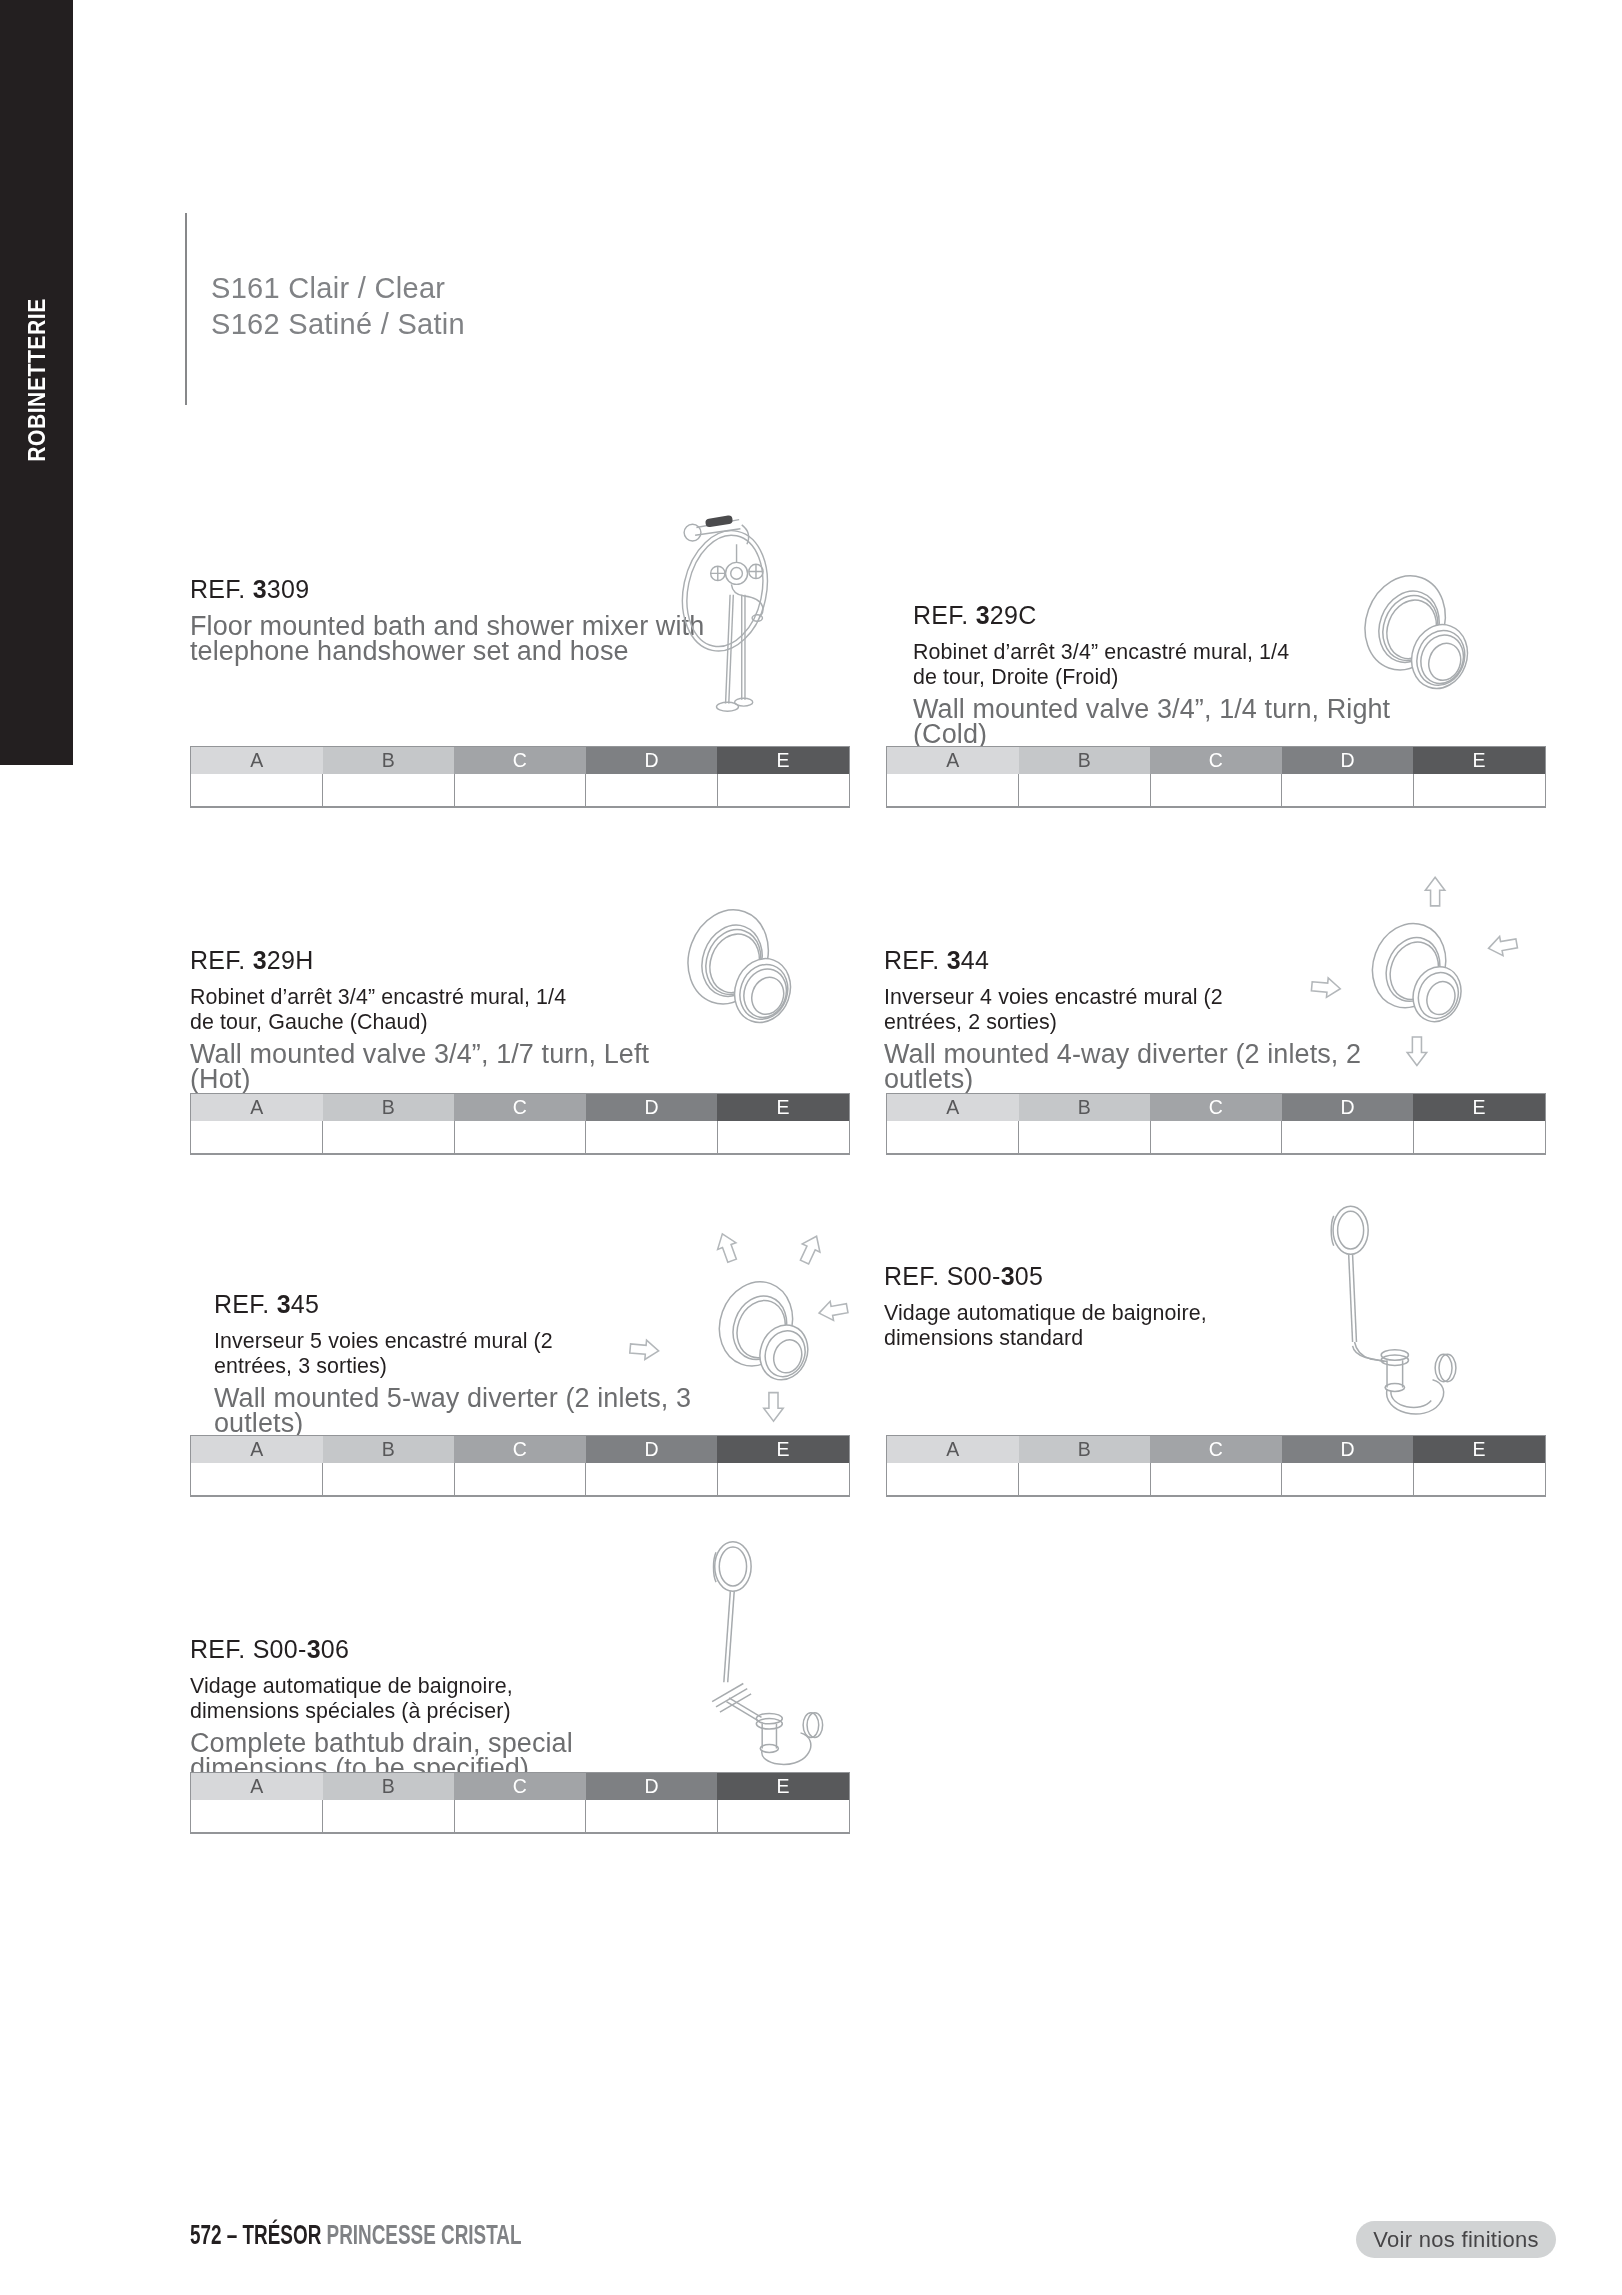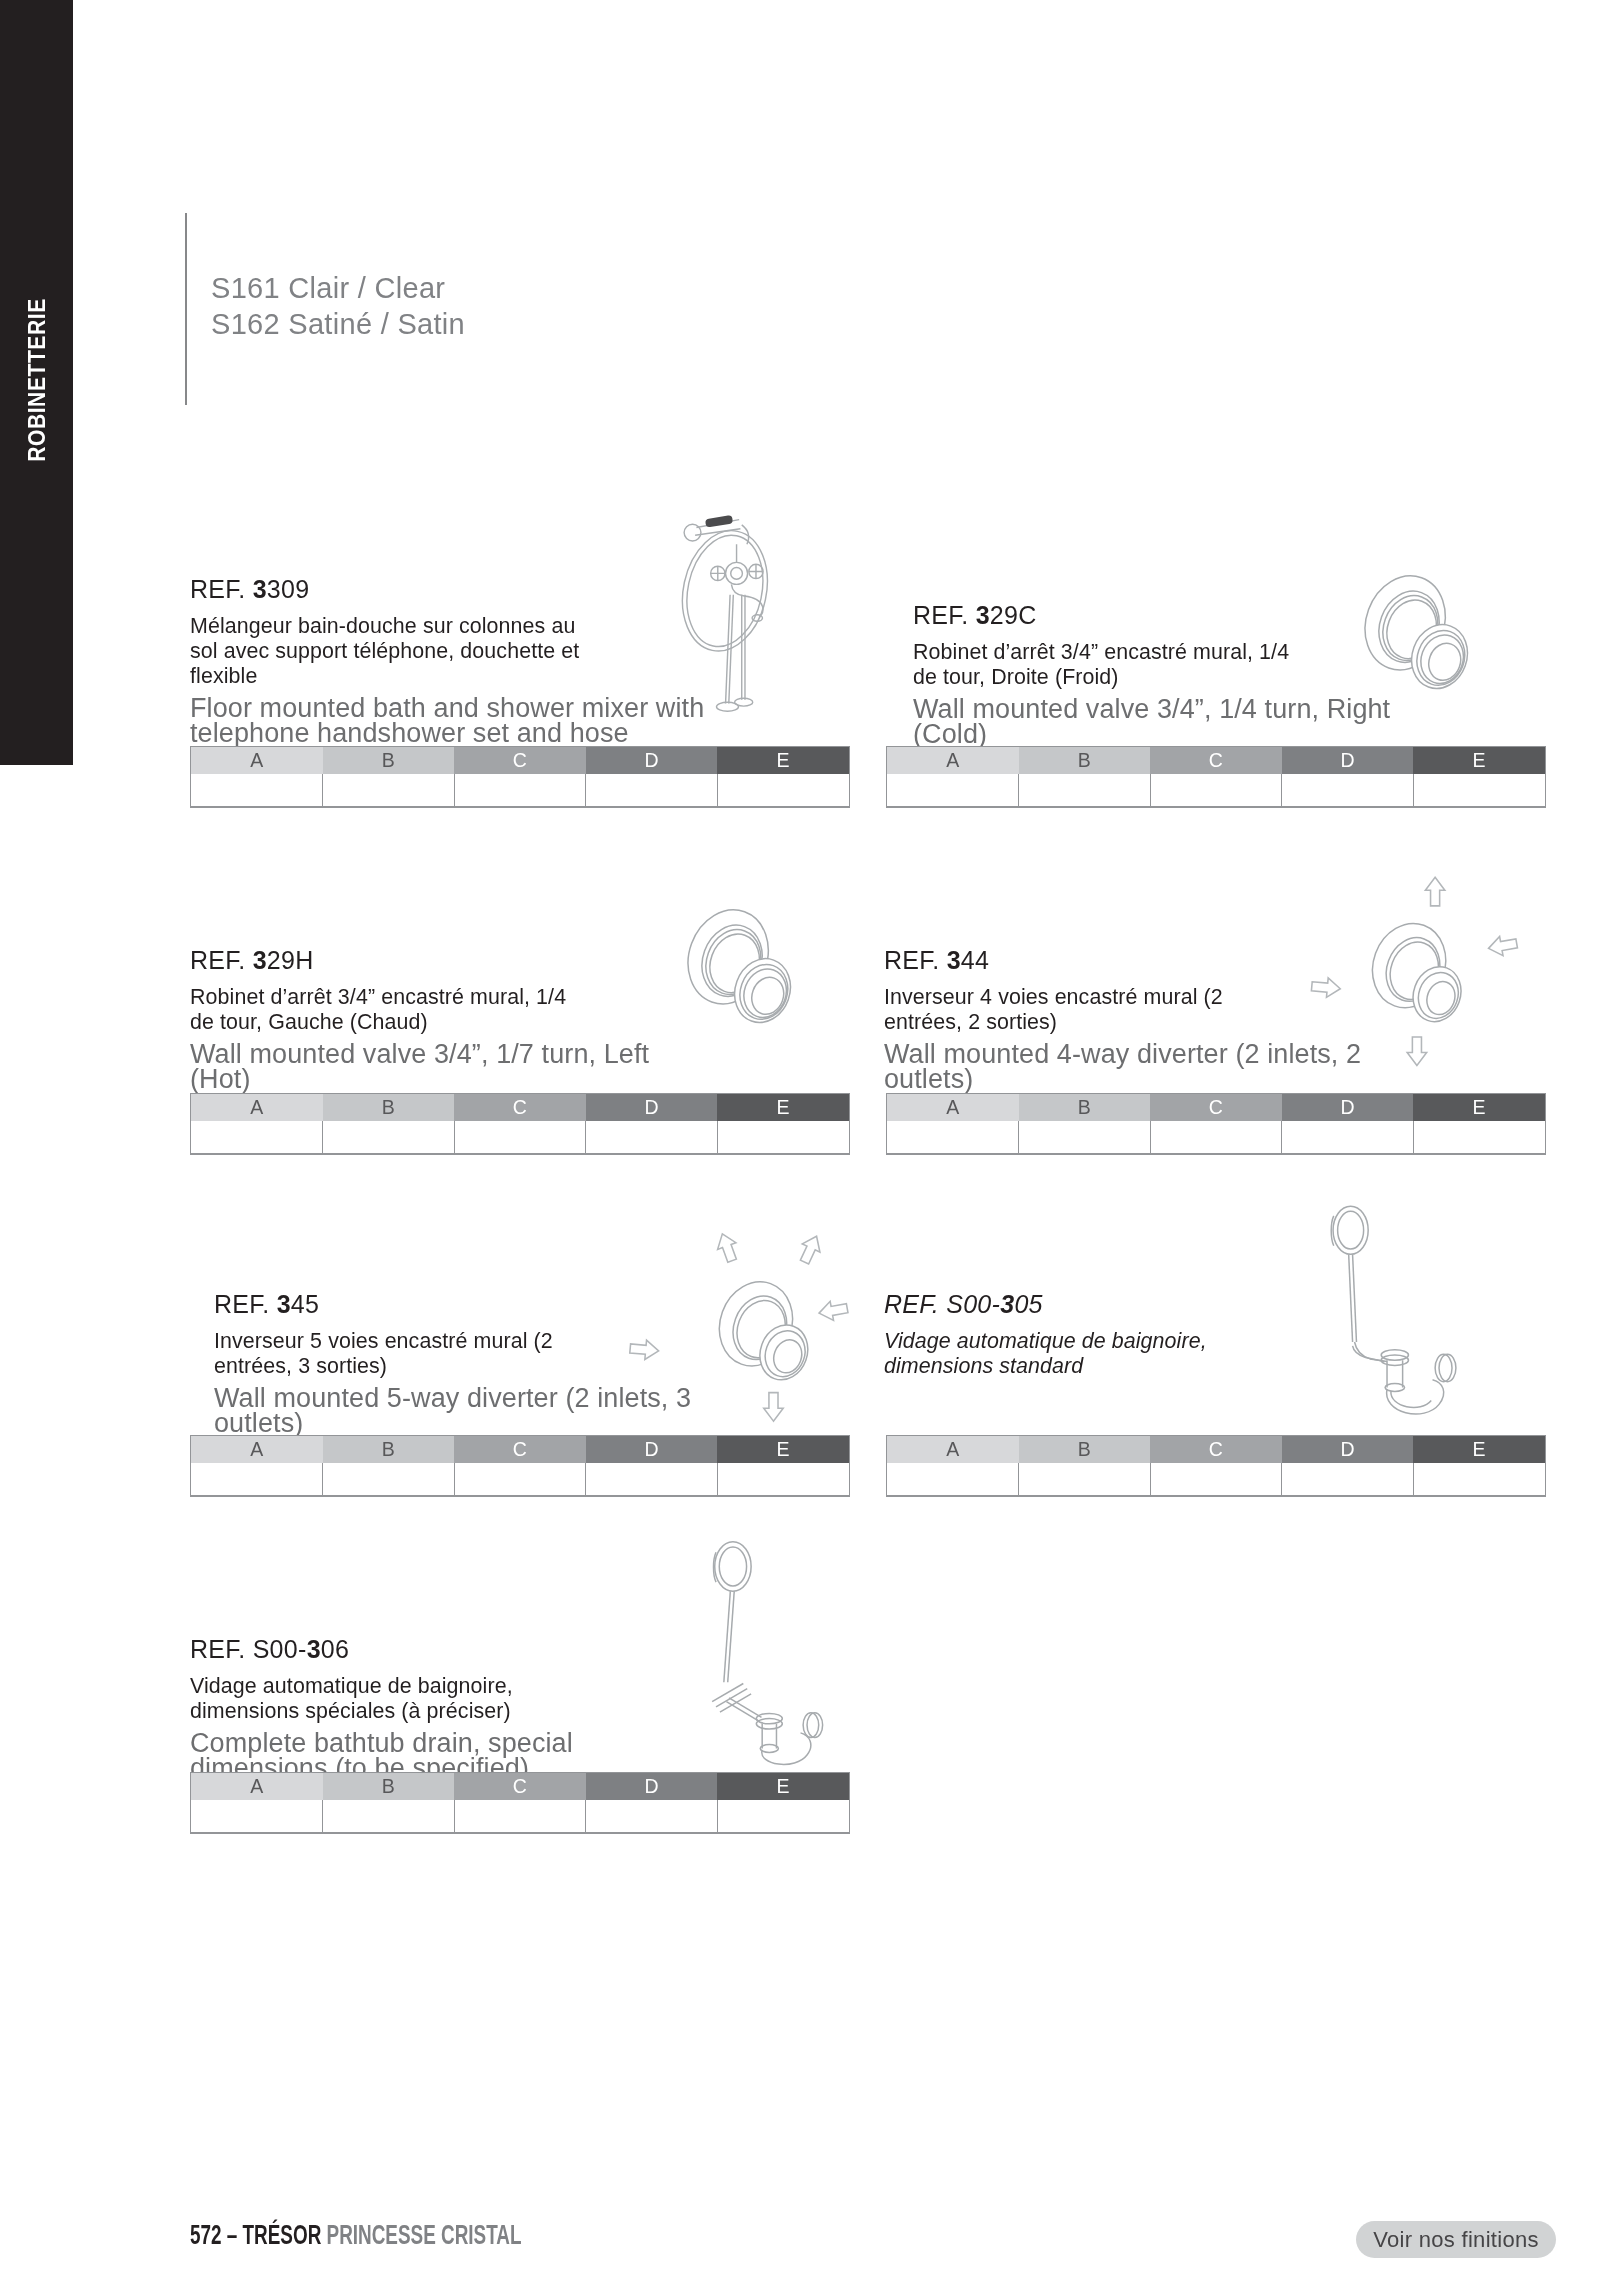--- a/index.html
+++ b/index.html
@@ -89,23 +89,20 @@
 </div>
 
 <div class="header-rule"></div>
 <div class="page-title">
   <div>S161 Clair / Clear</div>
   <div>S162 Satiné / Satin</div>
 </div>
 
 <section class="pblock" style="left:190px;top:575px;width:520px;">
   <p class="ref"><span>REF. </span><span></span><b>3</b><span>309</span></p>
-  <p class="fr">Mélangeur bain-douche sur colonnes au
-sol avec support téléphone, douchette et
-flexible</p>
   <p class="en">Floor mounted bath and shower mixer with
 telephone handshower set and hose</p>
 </section>
 
 <section class="pblock" style="left:884px;top:601px;width:526px;margin-left:29px;">
   <p class="ref"><span>REF. </span><span></span><b>3</b><span>29C</span></p>
   <p class="fr">Robinet d’arrêt 3/4” encastré mural, 1/4
 de tour, Droite (Froid)</p>
   <p class="en">Wall mounted valve 3/4”, 1/4 turn, Right
 (Cold)</p>
@@ -128,21 +125,21 @@
 </section>
 
 <section class="pblock" style="left:190px;top:1290px;width:520px;margin-left:24px;">
   <p class="ref"><span>REF. </span><span></span><b>3</b><span>45</span></p>
   <p class="fr">Inverseur 5 voies encastré mural (2
 entrées, 3 sorties)</p>
   <p class="en">Wall mounted 5-way diverter (2 inlets, 3
 outlets)</p>
 </section>
 
-<section class="pblock" style="left:884px;top:1290px;width:526px;font-style:italic;">
+<section class="pblock" style="left:884px;top:1262px;width:526px;">
   <p class="ref"><span>REF. </span><span>S00-</span><b>3</b><span>05</span></p>
   <p class="fr">Vidage automatique de baignoire,
 dimensions standard</p>
 </section>
 
 <section class="pblock" style="left:190px;top:1635px;width:520px;">
   <p class="ref"><span>REF. </span><span>S00-</span><b>3</b><span>06</span></p>
   <p class="fr">Vidage automatique de baignoire,
 dimensions spéciales (à préciser)</p>
   <p class="en">Complete bathtub drain, special

